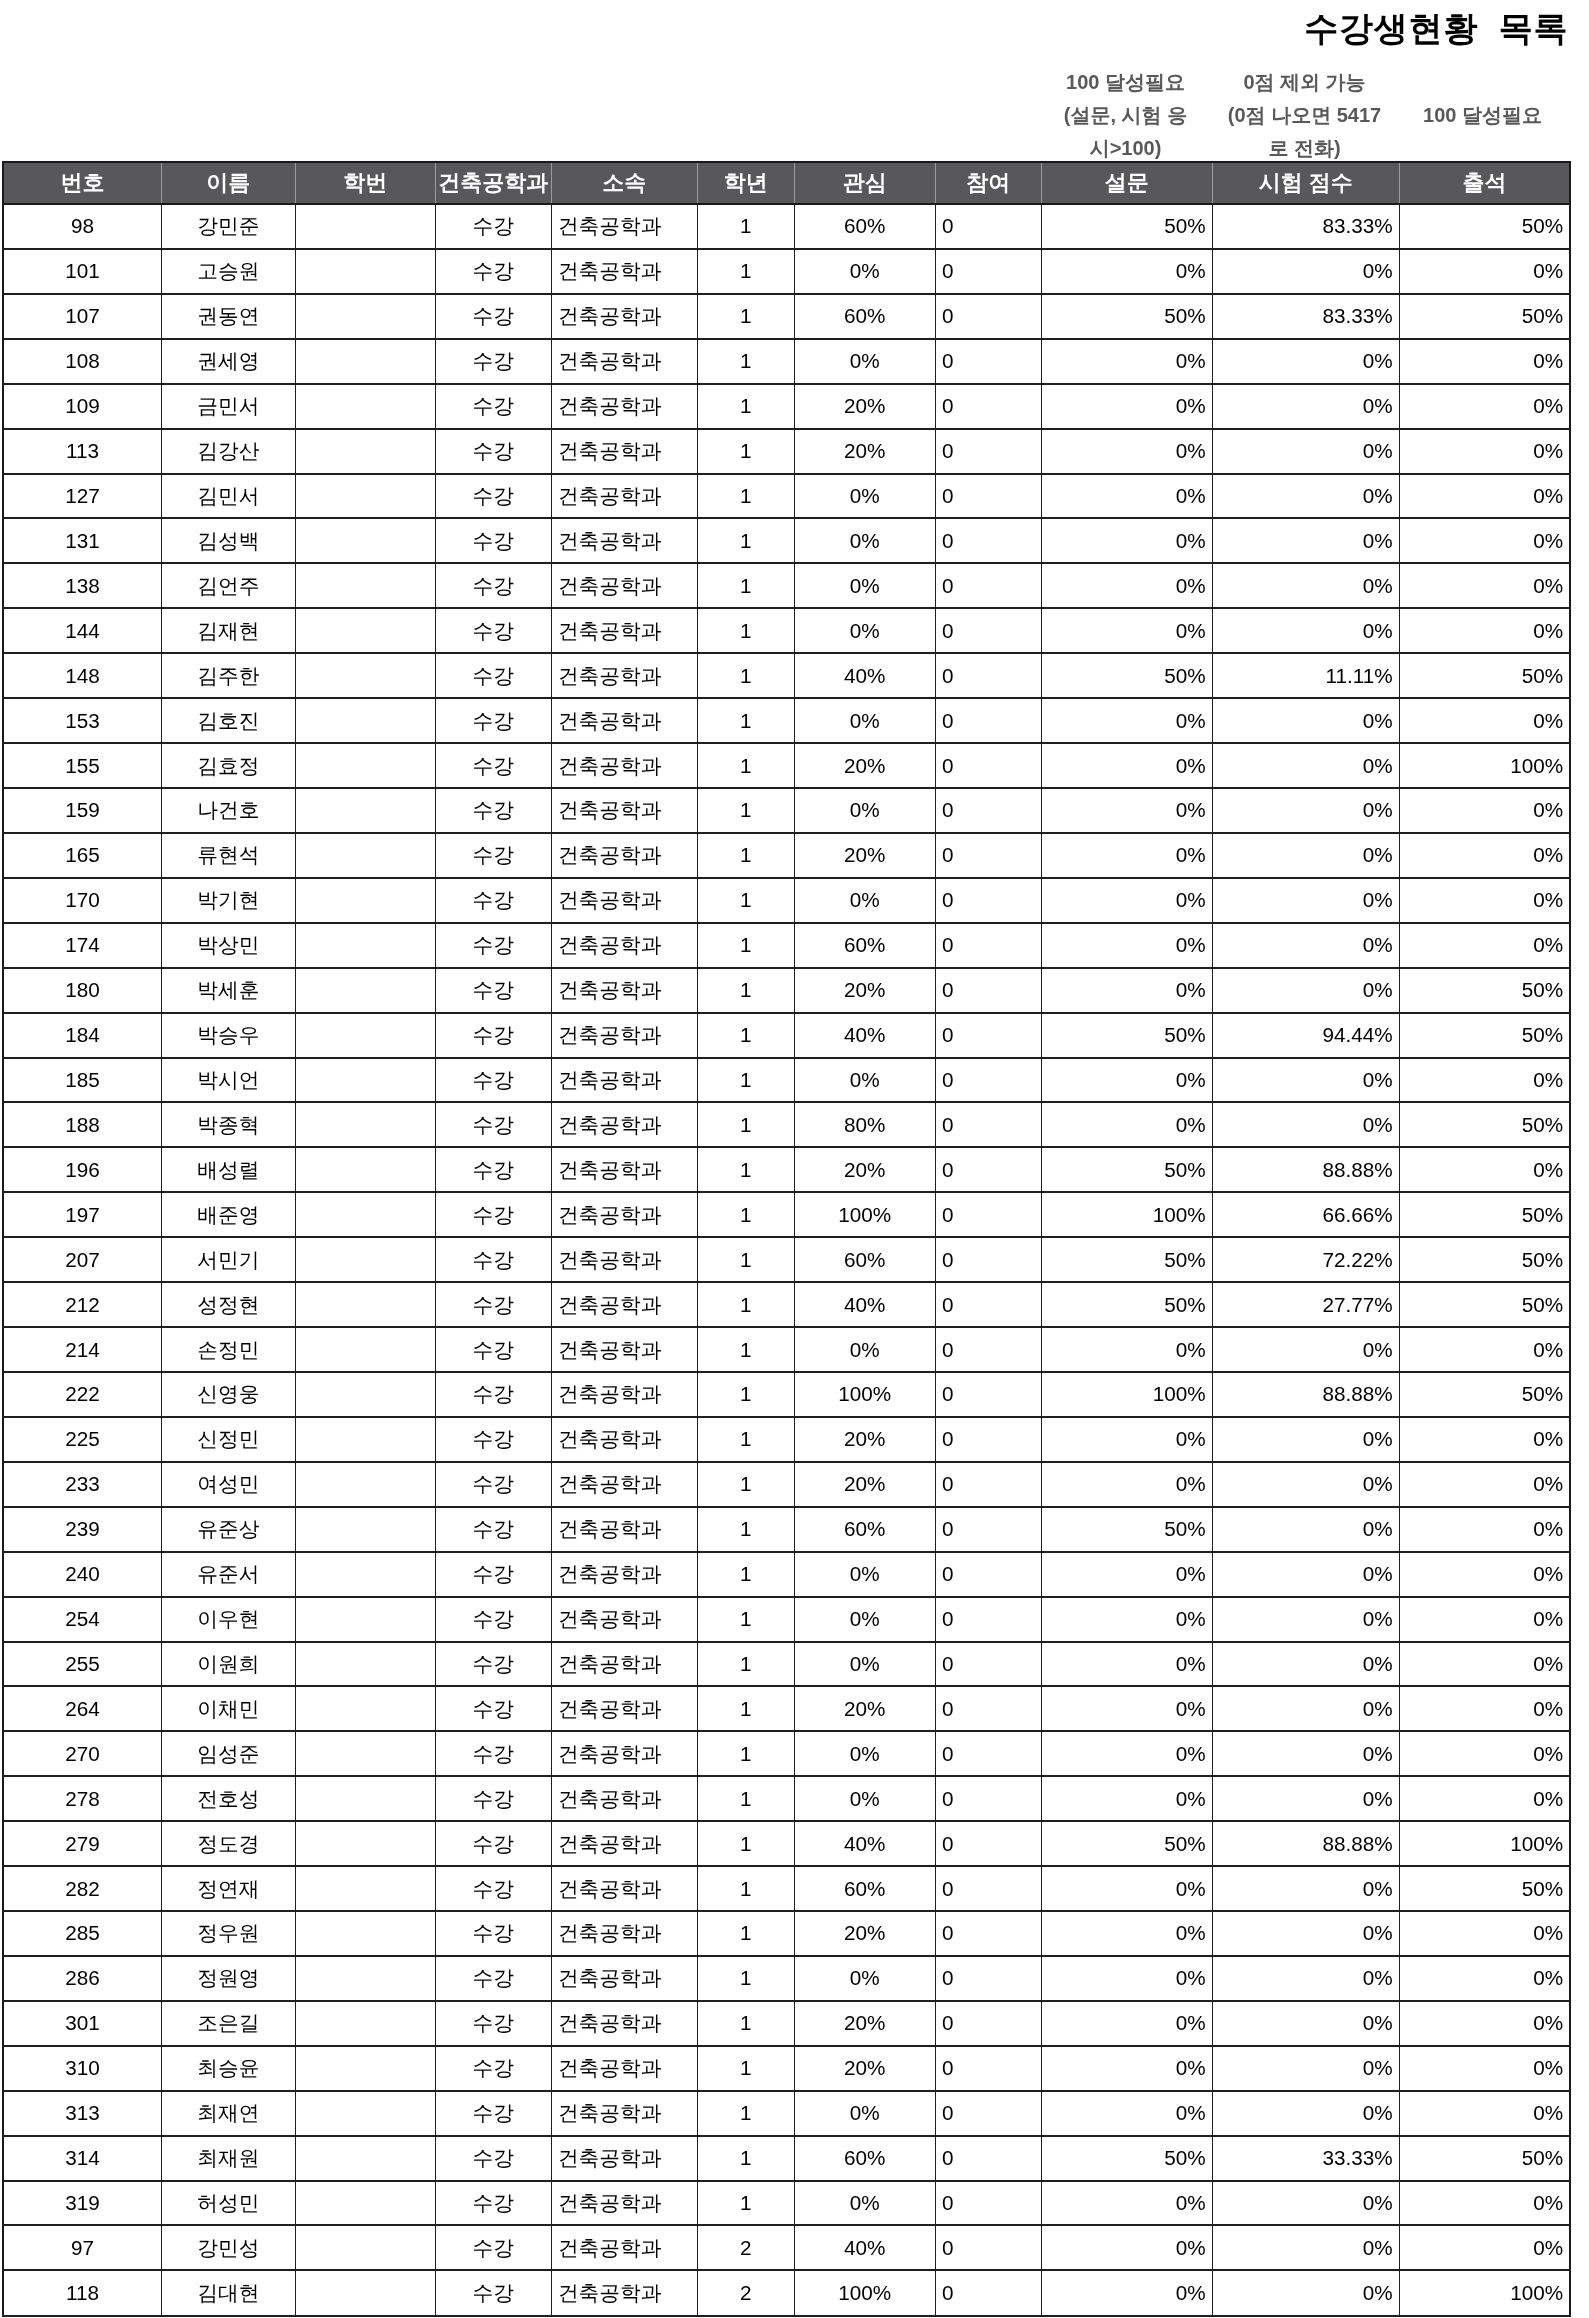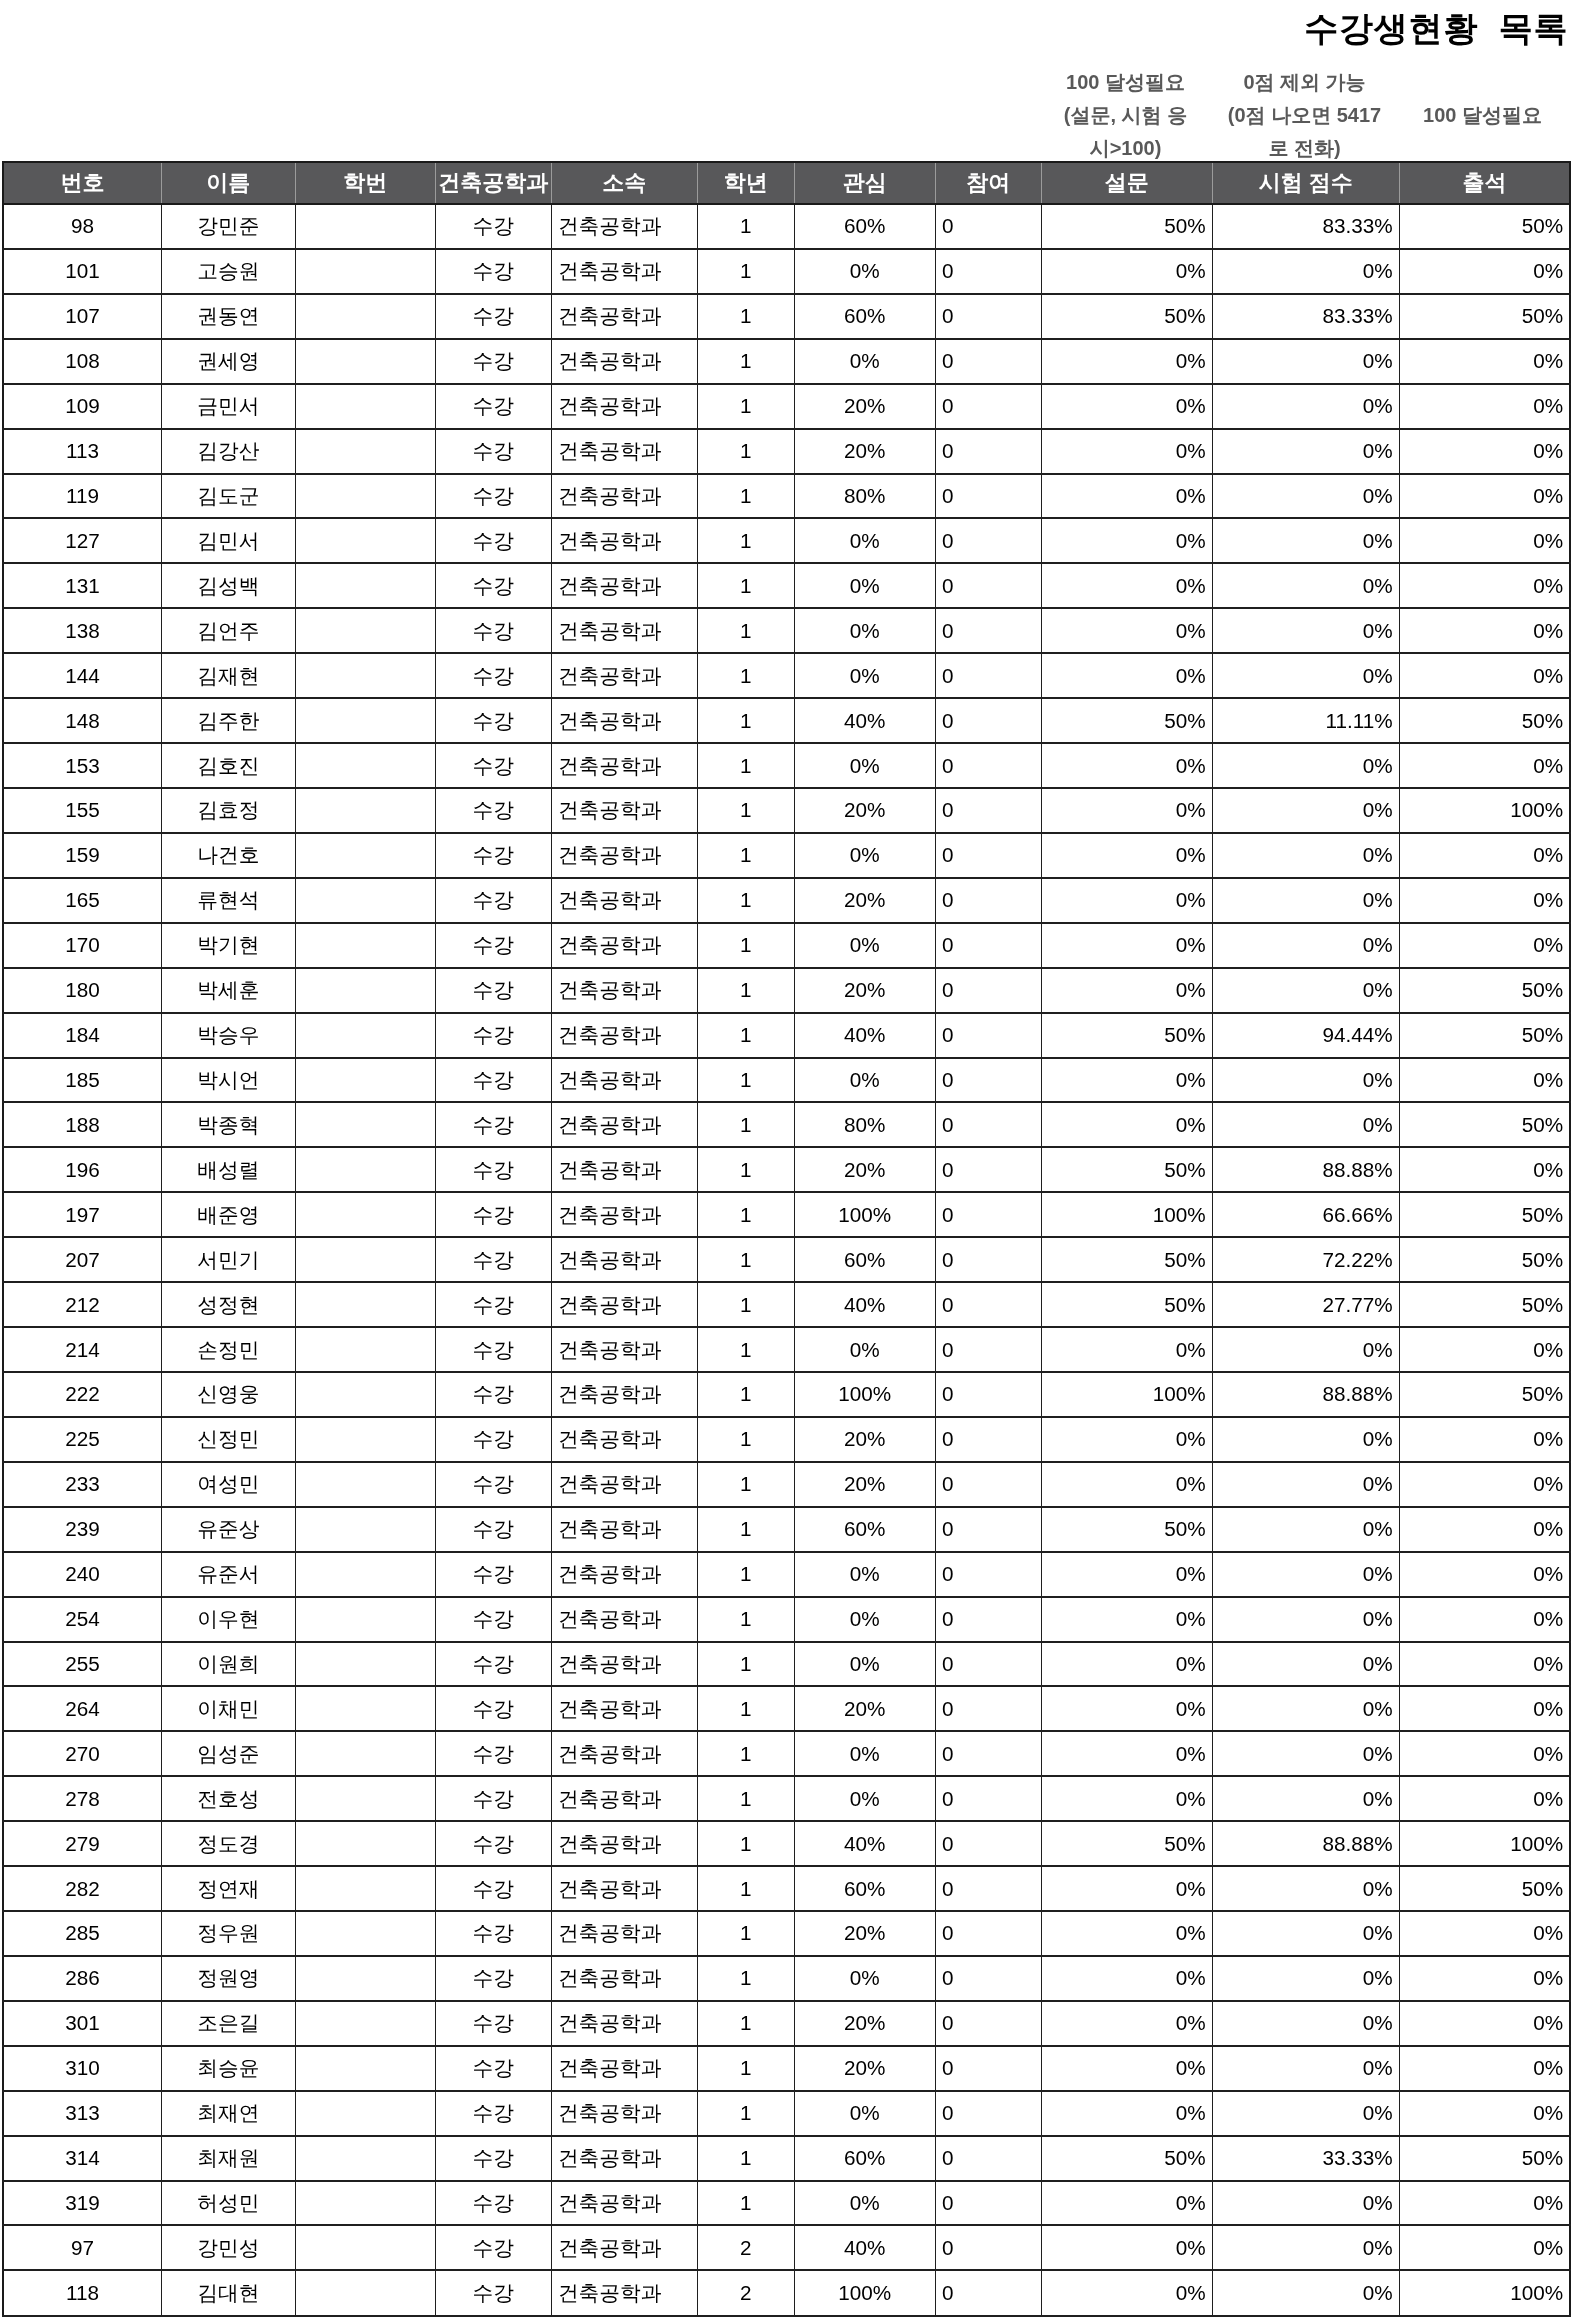--- a/index.html
+++ b/index.html
@@ -169,33 +169,20 @@
         <td class="al-c">수강</td>
         <td class="al-l">건축공학과</td>
         <td class="al-c">1</td>
         <td class="al-c">20%</td>
         <td class="al-l">0</td>
         <td class="al-r">0%</td>
         <td class="al-r">0%</td>
         <td class="al-r">0%</td>
       </tr>
       <tr>
-        <td class="al-c">119</td>
-        <td class="al-c">김도군</td>
-        <td class="al-c"></td>
-        <td class="al-c">수강</td>
-        <td class="al-l">건축공학과</td>
-        <td class="al-c">1</td>
-        <td class="al-c">80%</td>
-        <td class="al-l">0</td>
-        <td class="al-r">0%</td>
-        <td class="al-r">0%</td>
-        <td class="al-r">0%</td>
-      </tr>
-      <tr>
         <td class="al-c">127</td>
         <td class="al-c">김민서</td>
         <td class="al-c"></td>
         <td class="al-c">수강</td>
         <td class="al-l">건축공학과</td>
         <td class="al-c">1</td>
         <td class="al-c">0%</td>
         <td class="al-l">0</td>
         <td class="al-r">0%</td>
         <td class="al-r">0%</td>
@@ -306,20 +293,33 @@
         <td class="al-r">0%</td>
       </tr>
       <tr>
         <td class="al-c">170</td>
         <td class="al-c">박기현</td>
         <td class="al-c"></td>
         <td class="al-c">수강</td>
         <td class="al-l">건축공학과</td>
         <td class="al-c">1</td>
         <td class="al-c">0%</td>
+        <td class="al-l">0</td>
+        <td class="al-r">0%</td>
+        <td class="al-r">0%</td>
+        <td class="al-r">0%</td>
+      </tr>
+      <tr>
+        <td class="al-c">174</td>
+        <td class="al-c">박상민</td>
+        <td class="al-c"></td>
+        <td class="al-c">수강</td>
+        <td class="al-l">건축공학과</td>
+        <td class="al-c">1</td>
+        <td class="al-c">60%</td>
         <td class="al-l">0</td>
         <td class="al-r">0%</td>
         <td class="al-r">0%</td>
         <td class="al-r">0%</td>
       </tr>
       <tr>
         <td class="al-c">180</td>
         <td class="al-c">박세훈</td>
         <td class="al-c"></td>
         <td class="al-c">수강</td>

